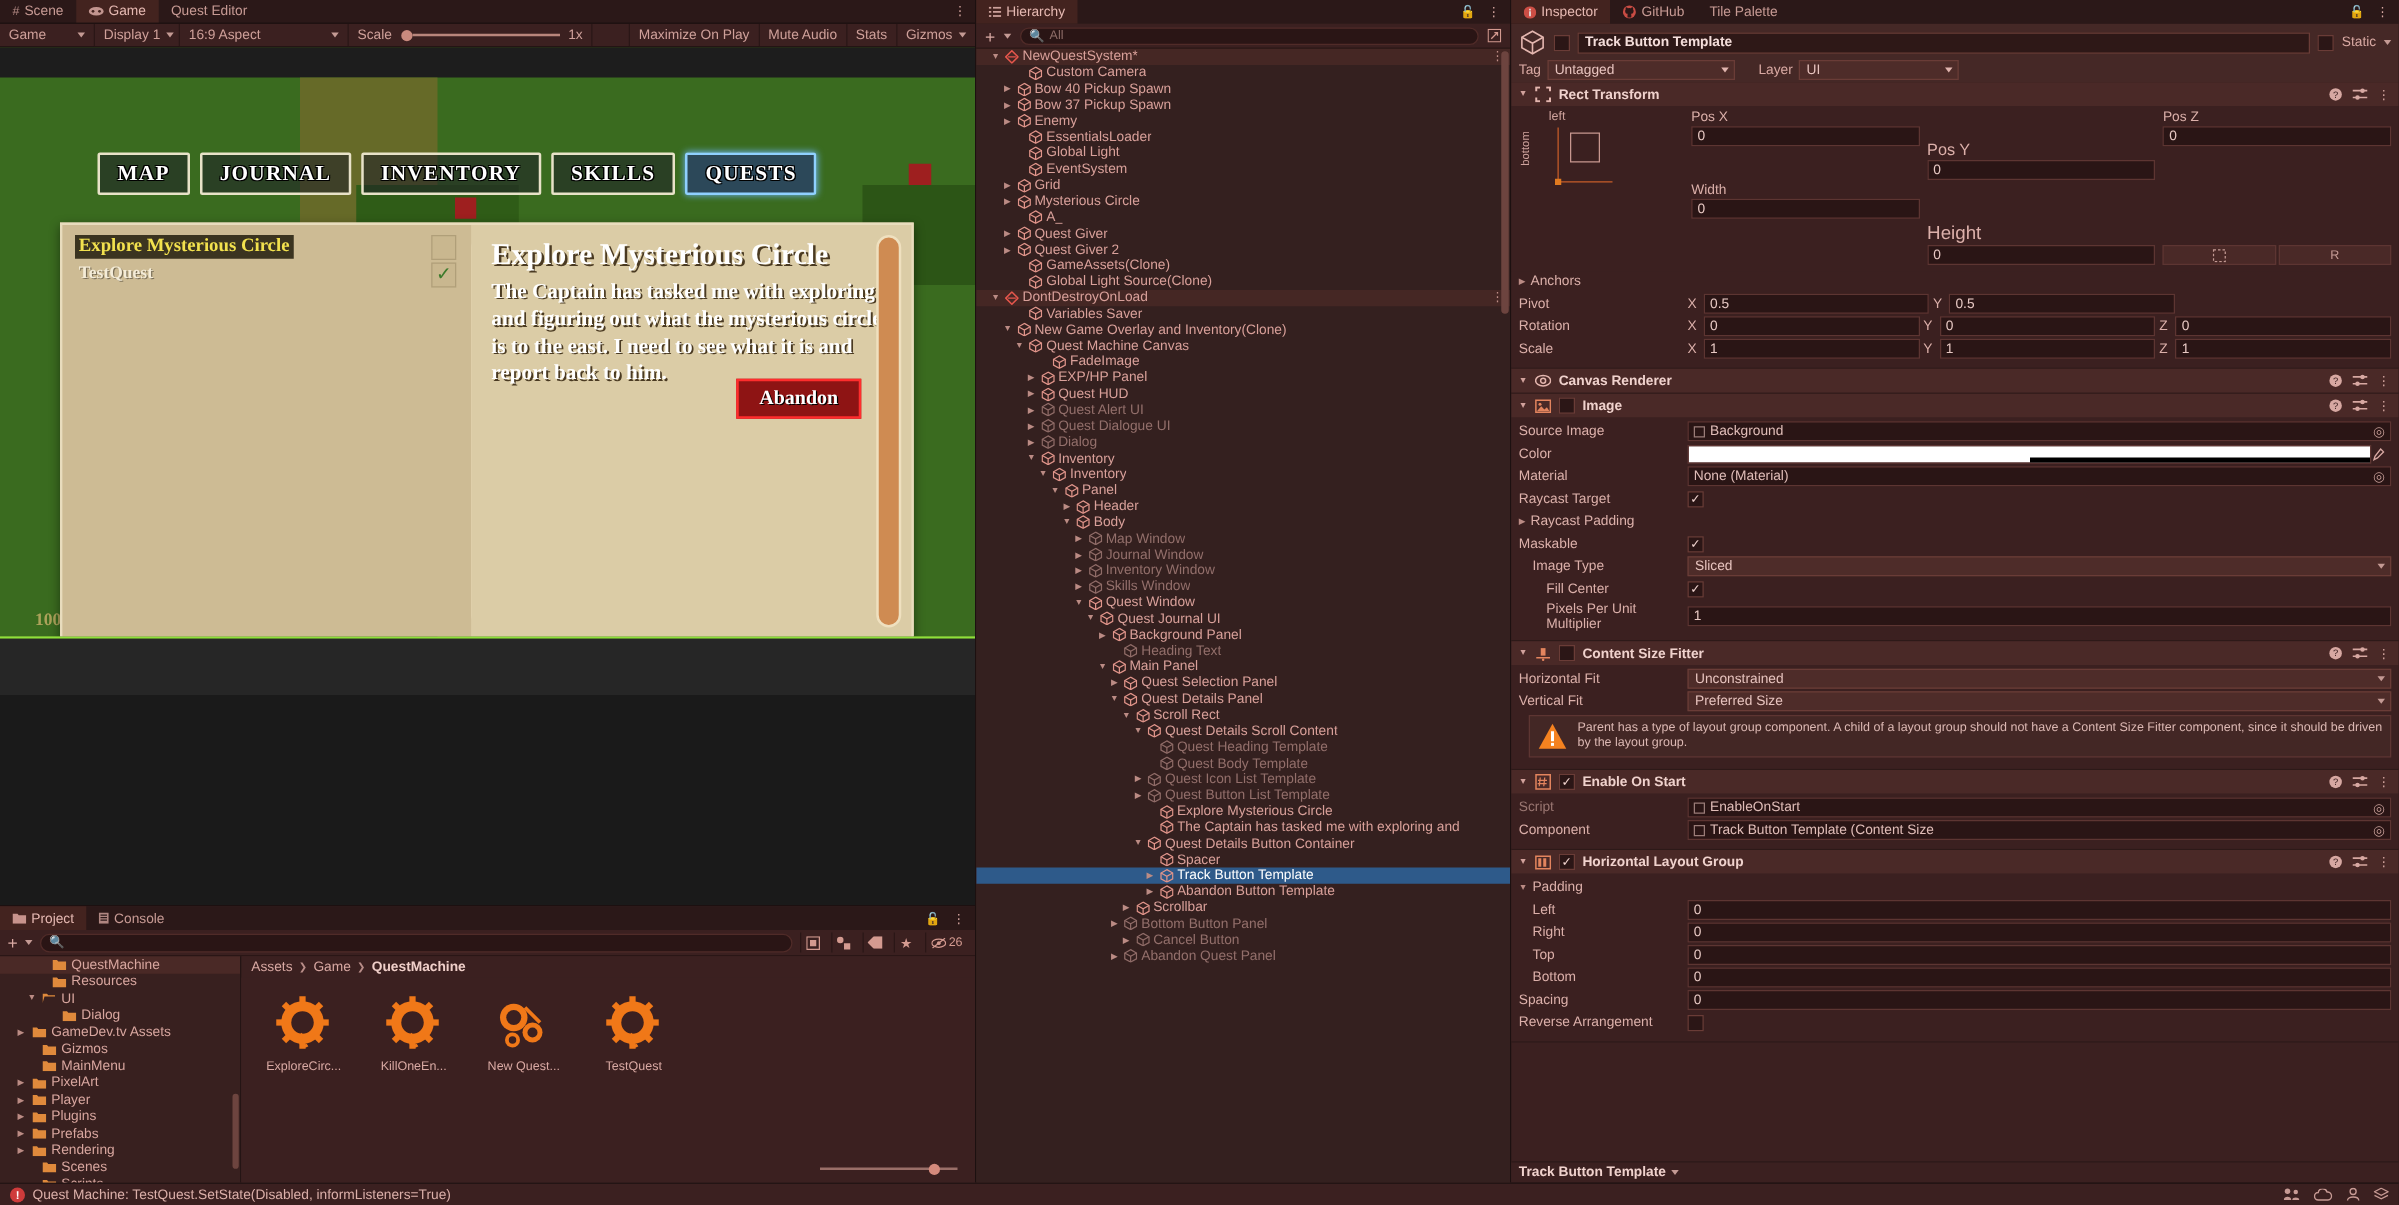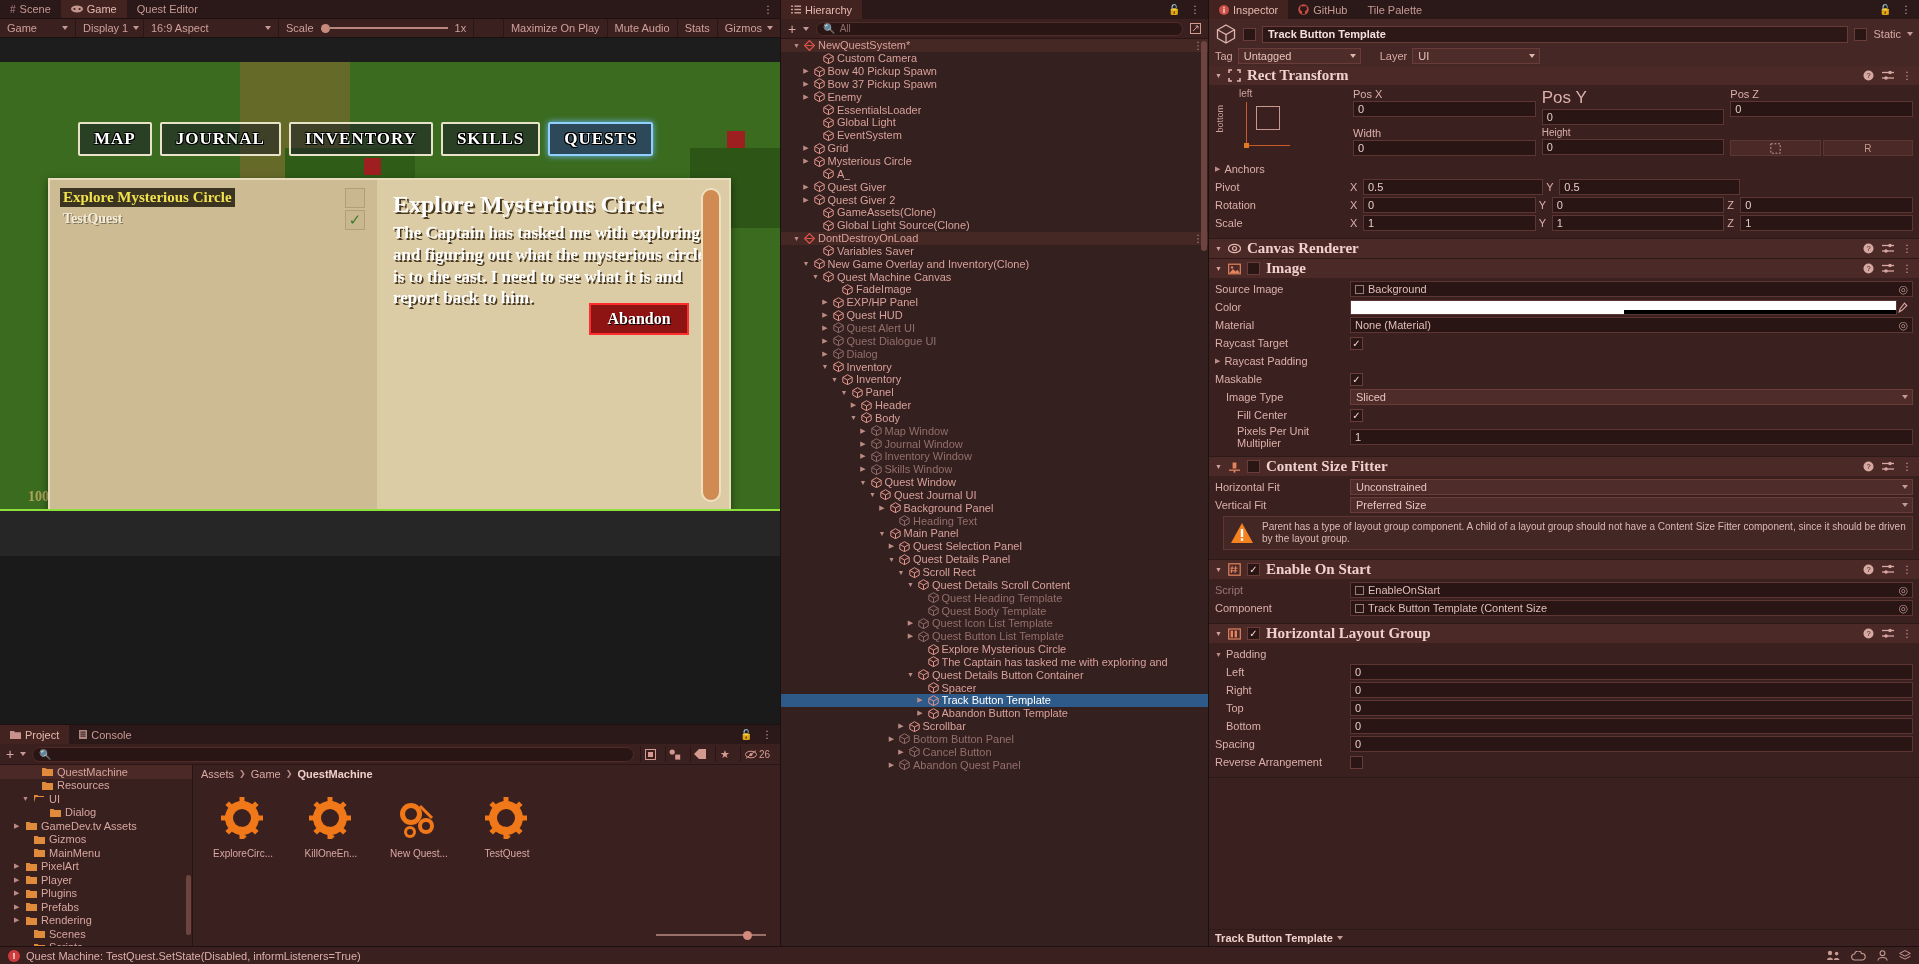--- a/index.html
+++ b/index.html
@@ -133,21 +133,21 @@
   .chk.on::after{content:"✓"; font-size:10px; color:#f3d6d1;}
   .namefield { flex:1; height:17px; background:#2e1817; border:1px solid #6a3c37; color:#f5dedb; font-weight:bold; font-size:11px; padding:0 5px; display:flex; align-items:center;}
   .statictxt { font-size:11px; color:#d9a9a3; }
   .ih-r2 { display:flex; align-items:center; gap:5px; font-size:11px; }
   .dd { height:16px; background:#4e2c29; border:1px solid #6a3c37; display:flex; align-items:center; justify-content:space-between; padding:0 4px 0 5px; color:#e8c4bf; font-size:11px;}
   .dd .caret { border-top-color:#e0b4ae; }
 
   .comp { border-bottom:1px solid #2d1918; }
   .comp-hdr { height:19px; background:#4a2927; display:flex; align-items:center; gap:6px; padding:0 6px; }
   .comp-hdr .tri { font-size:7px; color:#d2a29c; }
-  .comp-title { font-weight:bold; color:#f0d2cd; font-size:15px;font-family:Liberation Serif, serif; }
+  .comp-title { font-weight:bold; color:#f0d2cd; font-size:11px; }
   .comp-icons { margin-left:auto; display:flex; gap:8px; align-items:center; color:#d7a8a2; font-size:10px;}
   .comp-body { padding:3px 6px 5px 6px; background:#3b2020; }
   .row { display:flex; align-items:center; min-height:16px; font-size:11px; margin-bottom:2px; }
   .lbl { width:135px; color:#dcb0aa; flex:none; }
   .lbl.ind { padding-left:11px; }
   .lbl.ind2 { padding-left:22px; }
   .lbl.dimt { color:#9a7671; }
   .fld { height:16px; background:#2a1515; border:1px solid #5d3532; color:#e8c9c4; padding:0 4px; display:flex; align-items:center; font-size:11px; }
   .xyz { display:flex; align-items:center; gap:3px; flex:1; }
   .xyz .ax { width:10px; color:#dcb0aa; text-align:left; font-size:11px;}
@@ -1322,21 +1322,21 @@
                 </svg>
             </span>
             <span class="chk"></span>
             <span class="namefield">Track Button Template</span>
             <span class="chk"></span>
             <span class="statictxt">Static</span>
             <span class="caret"></span>
           </div>
           <div class="ih-r2">
             <span>Tag</span>
-            <span class="dd" style="width:123px">
+            <span class="dd" style="width:150px">
               <span>Untagged</span>
               <span class="caret"></span>
             </span>
             <span style="margin-left:14px">Layer</span>
             <span class="dd" style="width:128px">
               <span>UI</span>
               <span class="caret"></span>
             </span>
           </div>
         </div>
@@ -1379,35 +1379,35 @@
                 </div>
               </div>
             </div>
             <div style="flex:1">
               <div style="display:flex;gap:6px;">
                 <div style="flex:1">
                   <div style="font-size:11px;color:#dcb0aa;margin-bottom:1px;">Pos X</div>
                   <div class="fld">0</div>
                 </div>
                 <div style="flex:1">
-                  <div style="font-size:17px;color:#dcb0aa;margin-bottom:1px;">Pos Y</div>
+                  <div style="font-size:13px;color:#dcb0aa;margin-bottom:1px;margin-top:24px;">Pos Y</div>
                   <div class="fld">0</div>
                 </div>
                 <div style="flex:1">
                   <div style="font-size:11px;color:#dcb0aa;margin-bottom:1px;">Pos Z</div>
                   <div class="fld">0</div>
                 </div>
               </div>
               <div style="display:flex;gap:6px;margin-top:2px;">
                 <div style="flex:1">
                   <div style="font-size:11px;color:#dcb0aa;margin-bottom:1px;">Width</div>
                   <div class="fld">0</div>
                 </div>
                 <div style="flex:1">
-                  <div style="font-size:10px;color:#dcb0aa;margin-bottom:1px;">Height</div>
+                  <div style="font-size:15px;color:#dcb0aa;margin-bottom:1px;margin-top:32px;">Height</div>
                   <div class="fld">0</div>
                 </div>
                 <div style="flex:1;display:flex;align-items:flex-end;gap:2px;">
                   <span style="flex:1;height:16px;background:#4a2927;border:1px solid #5d3532;display:flex;align-items:center;justify-content:center;">
                     <svg width="11" height="11" viewBox="0 0 11 11">
                         <rect x="0.8" y="0.8" width="9.4" height="9.4" fill="none" stroke="#c49a94" stroke-dasharray="2 1.6"></rect>
                       </svg>
                   </span>
                   <span style="flex:1;height:16px;background:#4a2927;border:1px solid #5d3532;display:flex;align-items:center;justify-content:center;color:#c49a94;font-size:10px;">R</span>
                 </div>

